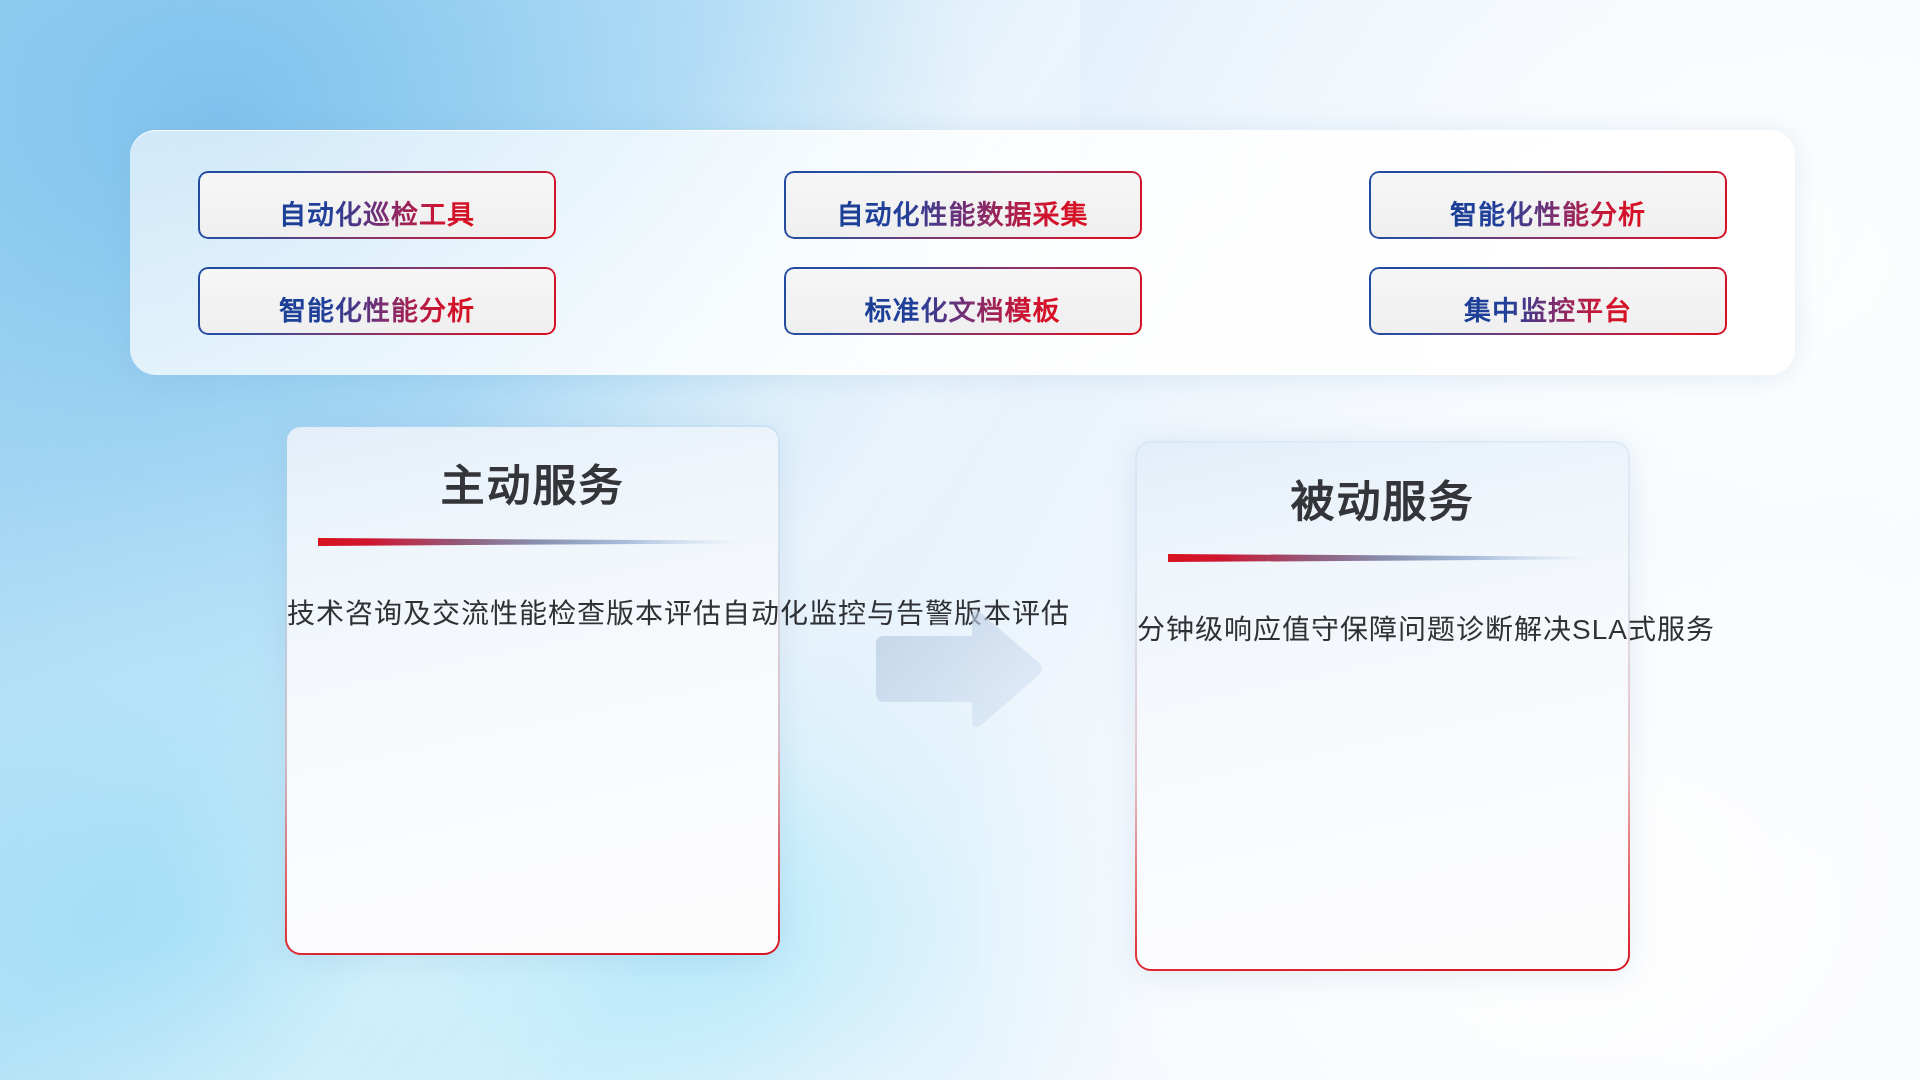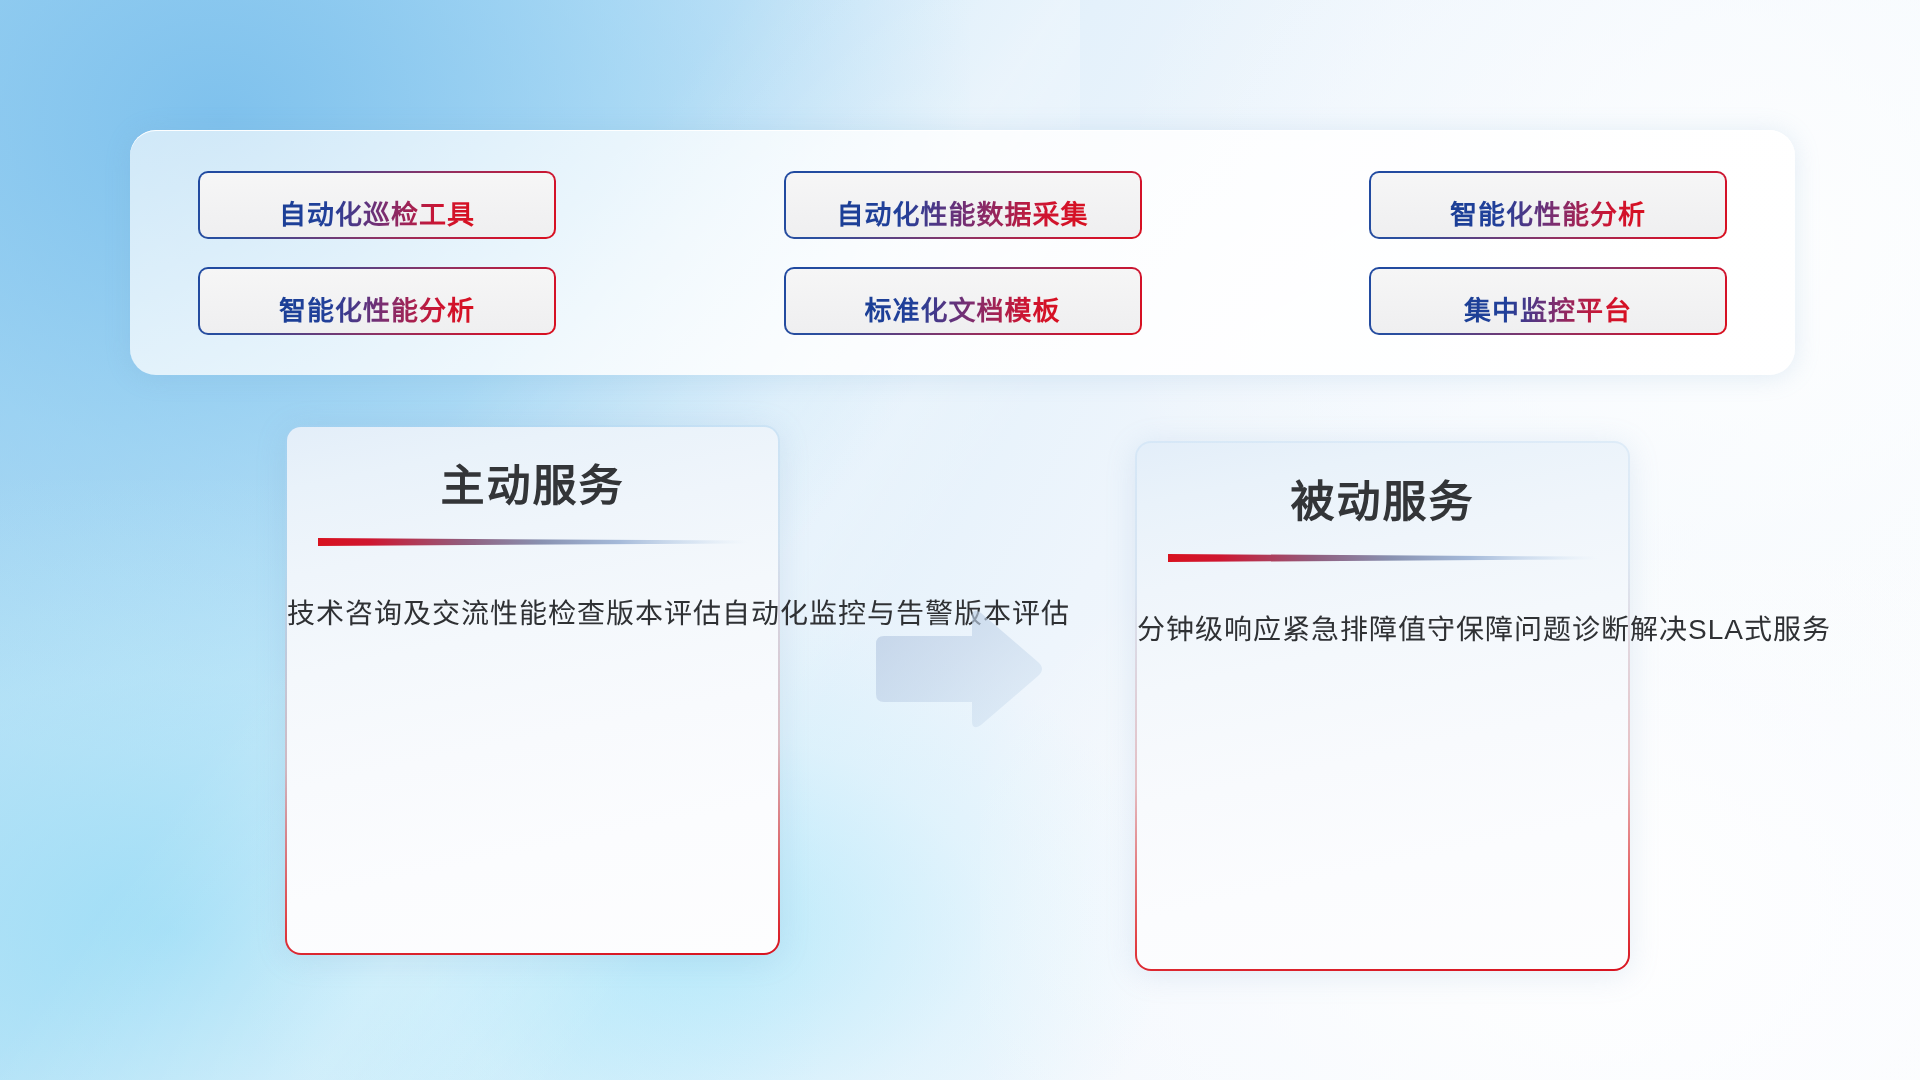--- a/index.html
+++ b/index.html
@@ -279,20 +279,19 @@
             <stop offset="88%" stop-color="#b9cfe8" stop-opacity=".42"></stop>
             <stop offset="100%" stop-color="#d6e6f4" stop-opacity="0"></stop>
           </linearGradient>
         </defs>
         <polygon points="0,2 430,4.6 430,7.4 0,10" fill="url(#divGradB)"></polygon>
       </svg>
     </div>
 
     <div class="card-list">
       <div class="card-list-item">分钟级响应</div>
-      <div class="card-list-item">紧急排障</div>
       <div class="card-list-item">值守保障</div>
       <div class="card-list-item">问题诊断解决</div>
       <div class="card-list-item">SLA式服务</div>
     </div>
 
   </div>
 </div>
 
 </body></html>

